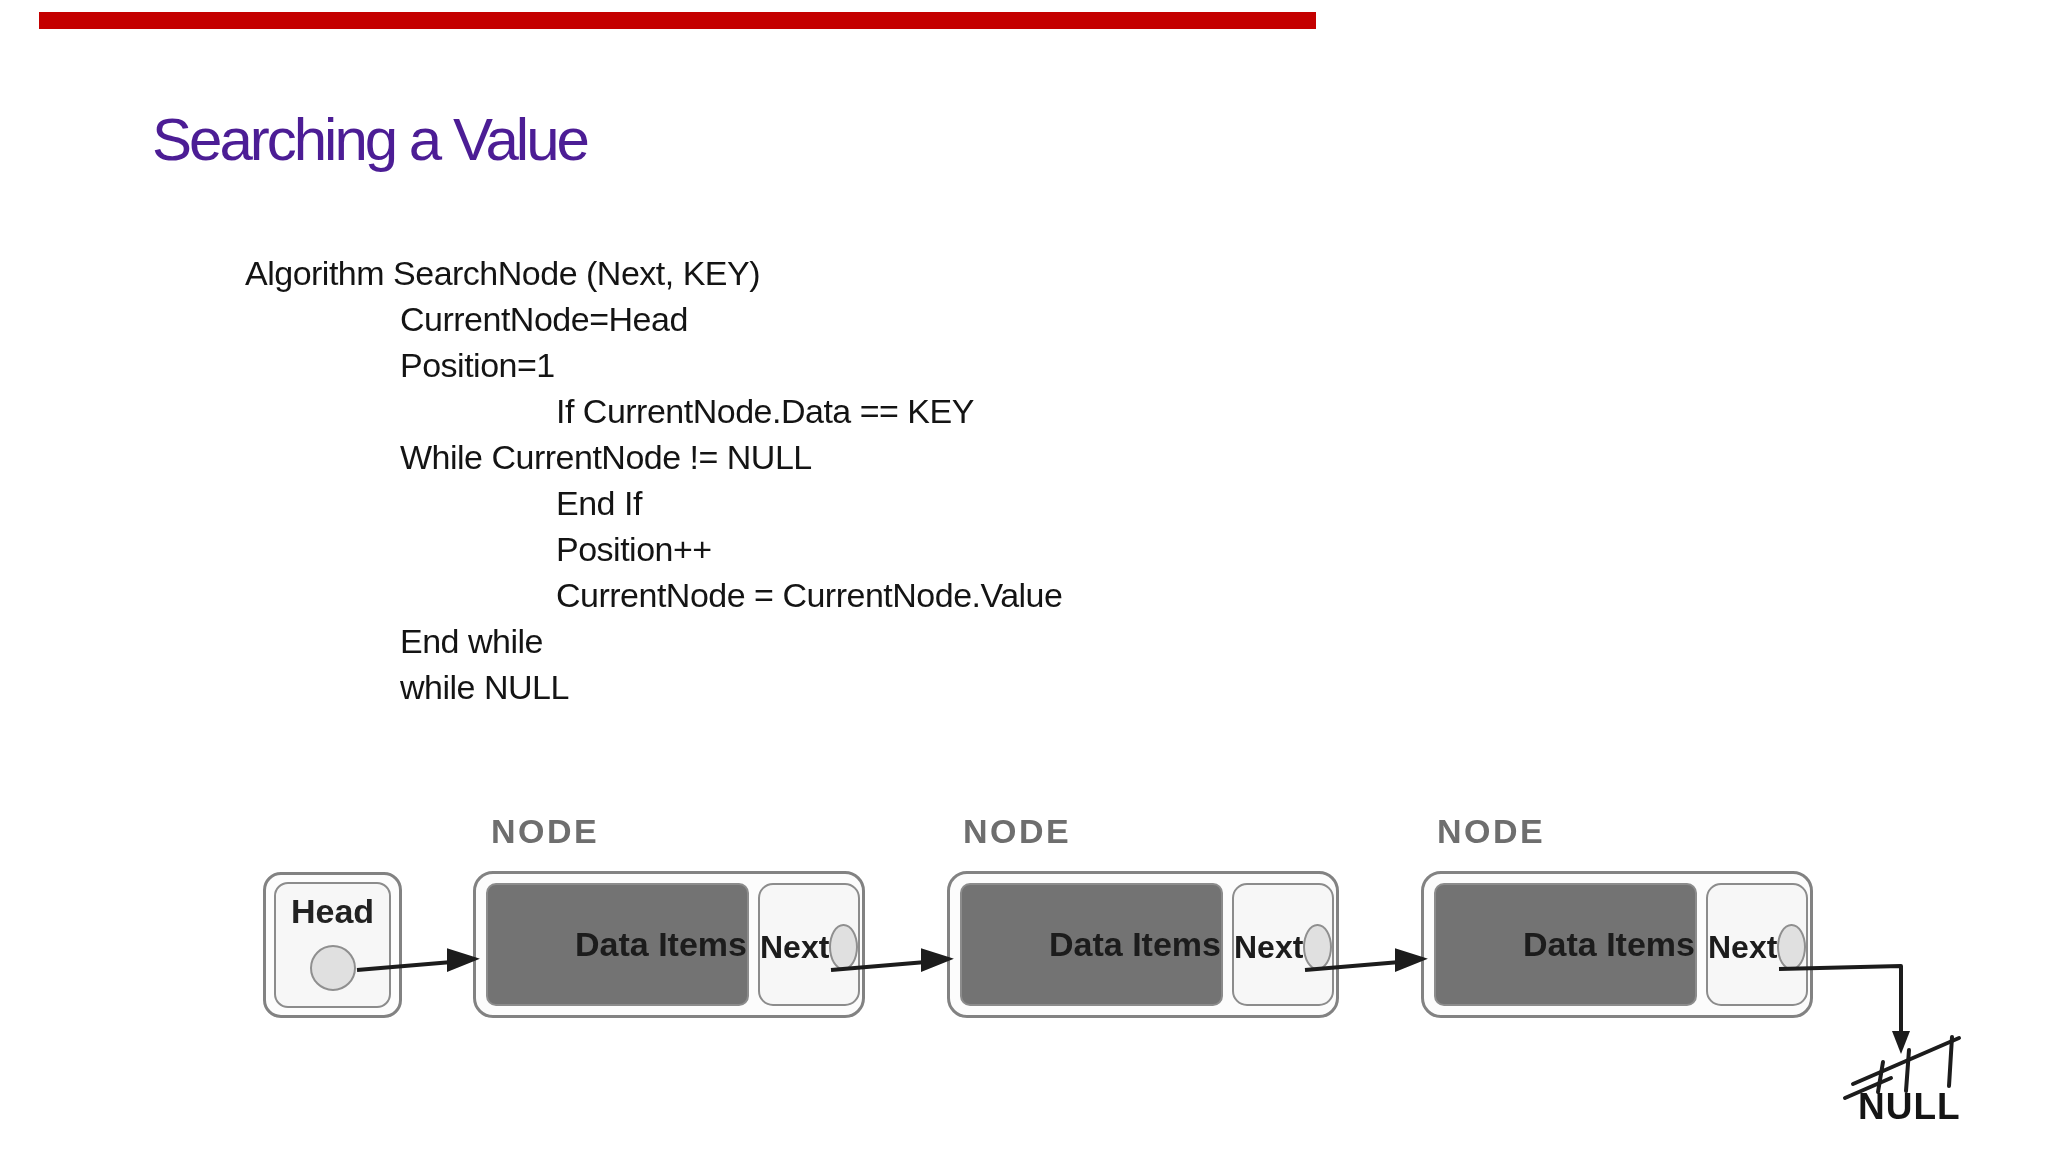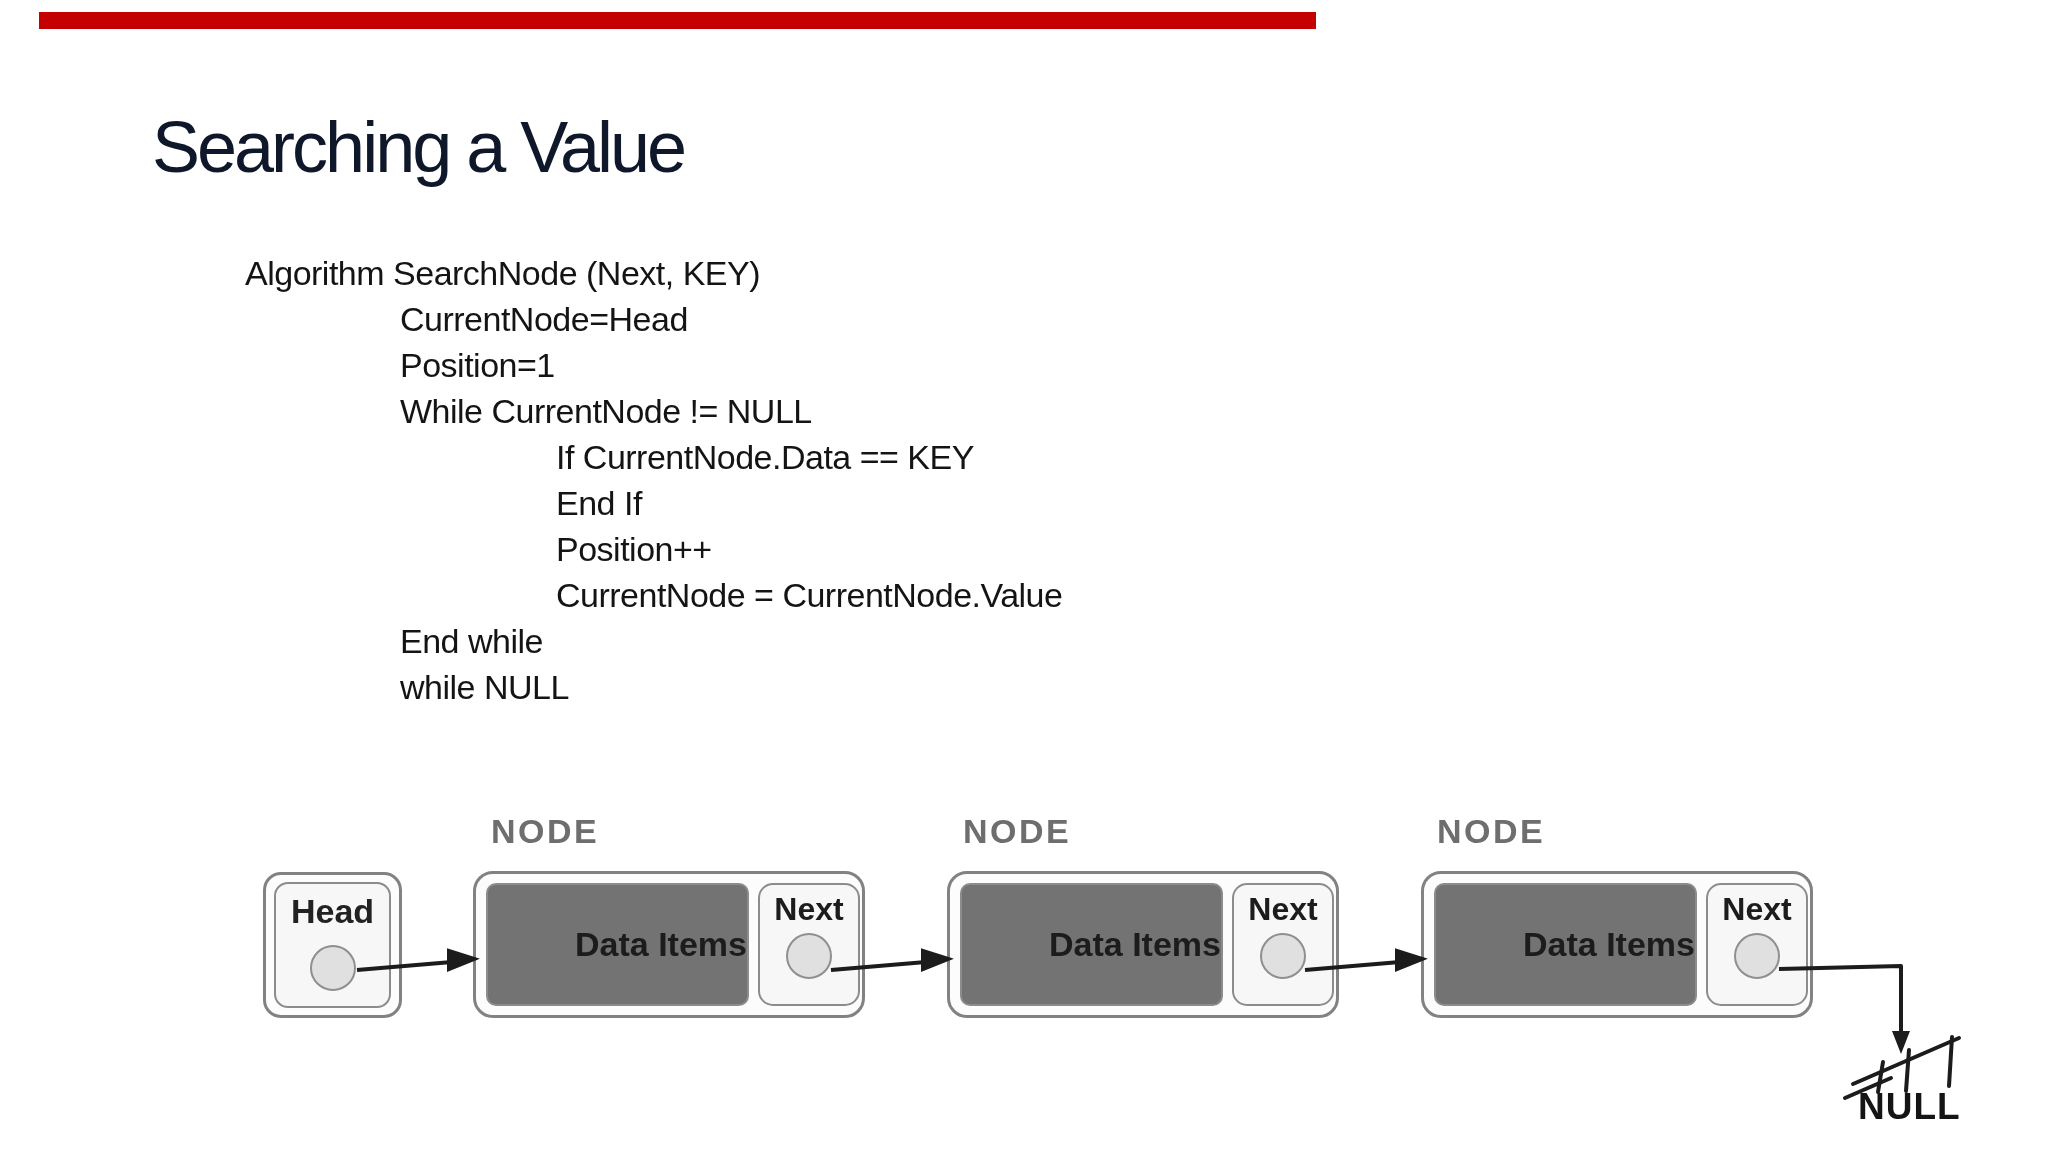--- a/index.html
+++ b/index.html
@@ -23,24 +23,24 @@
     top: 12px;
     width: 1277px;
     height: 17px;
     background: #c40000;
   }
   .slide-title {
     position: absolute;
     left: 152px;
     top: 104px;
     margin: 0;
-    font-size: 72px;
+    font-size: 60px;
     font-weight: 400;
     letter-spacing: -3px;
-    color: #0f172a;
+    color: #4c1d95;
     line-height: 1.2;
     white-space: nowrap;
   }
   .pseudocode {
     position: absolute;
     left: 245px;
     top: 250px;
     width: 1100px;
     color: #141414;
     font-size: 34px;
@@ -146,21 +146,21 @@
   .next-box {
     position: absolute;
     left: 282px;
     top: 9px;
     width: 102px;
     height: 123px;
     border: 2px solid #8c8c8c;
     border-radius: 15px;
     background: #f7f7f7;
     display: flex;
-    flex-direction: column;
+    flex-direction: row;
     align-items: center;
     box-sizing: border-box;
   }
   .next-label {
     margin-top: 6px;
     font-size: 32px;
     font-weight: 700;
     color: #1c1c1c;
   }
   .next-box .pointer-circle { margin-top: 5px; }
@@ -189,22 +189,22 @@
 <div class="slide">
 
   <div class="accent-bar" style="background: rgb(196, 0, 0);"></div>
 
   <h1 class="slide-title">Searching a Value</h1>
 
   <div class="pseudocode">
     <div class="code-line ind0">Algorithm SearchNode (Next, KEY)</div>
     <div class="code-line ind1">CurrentNode=Head</div>
     <div class="code-line ind1">Position=1</div>
+    <div class="code-line ind2">If CurrentNode.Data == KEY</div>
     <div class="code-line ind1">While CurrentNode != NULL</div>
-    <div class="code-line ind2">If CurrentNode.Data == KEY</div>
     <div class="code-line ind2">End If</div>
     <div class="code-line ind2">Position++</div>
     <div class="code-line ind2">CurrentNode = CurrentNode.Value</div>
     <div class="code-line ind1">End while</div>
     <div class="code-line ind1">while NULL</div>
   </div>
 
   <div class="node-caption cap1">NODE</div>
   <div class="node-caption cap2">NODE</div>
   <div class="node-caption cap3">NODE</div>

